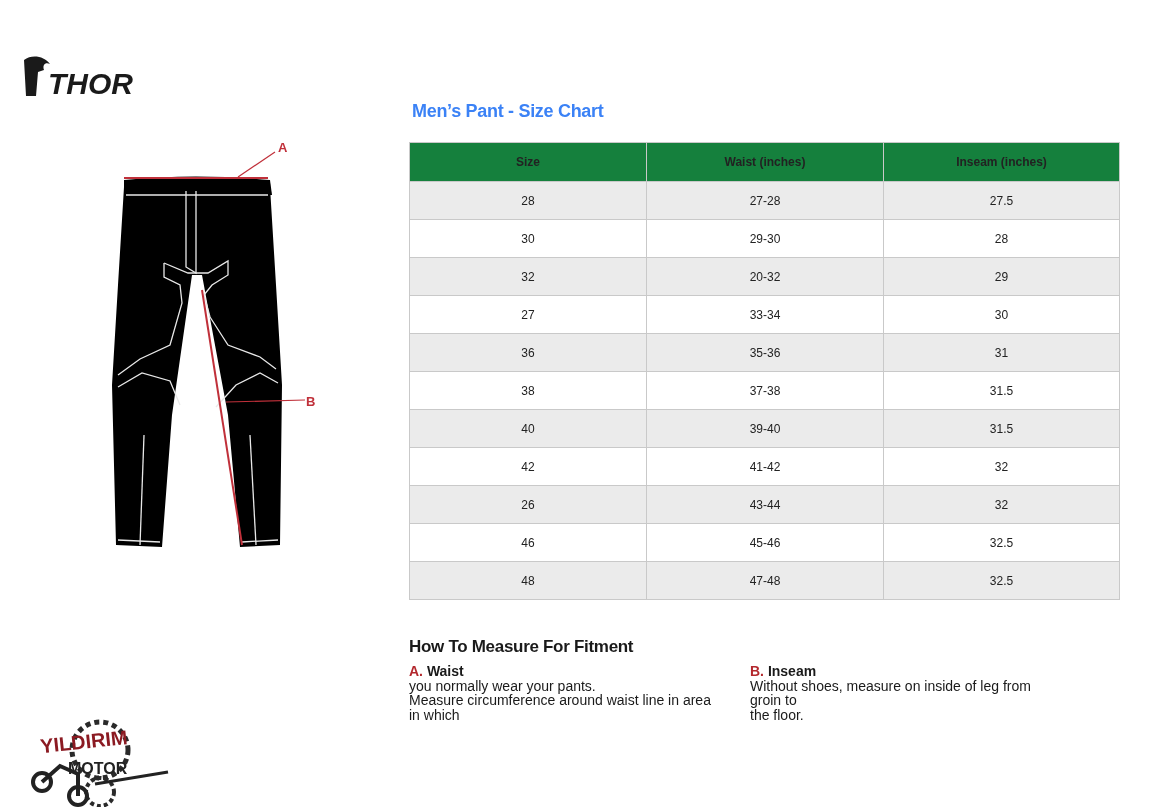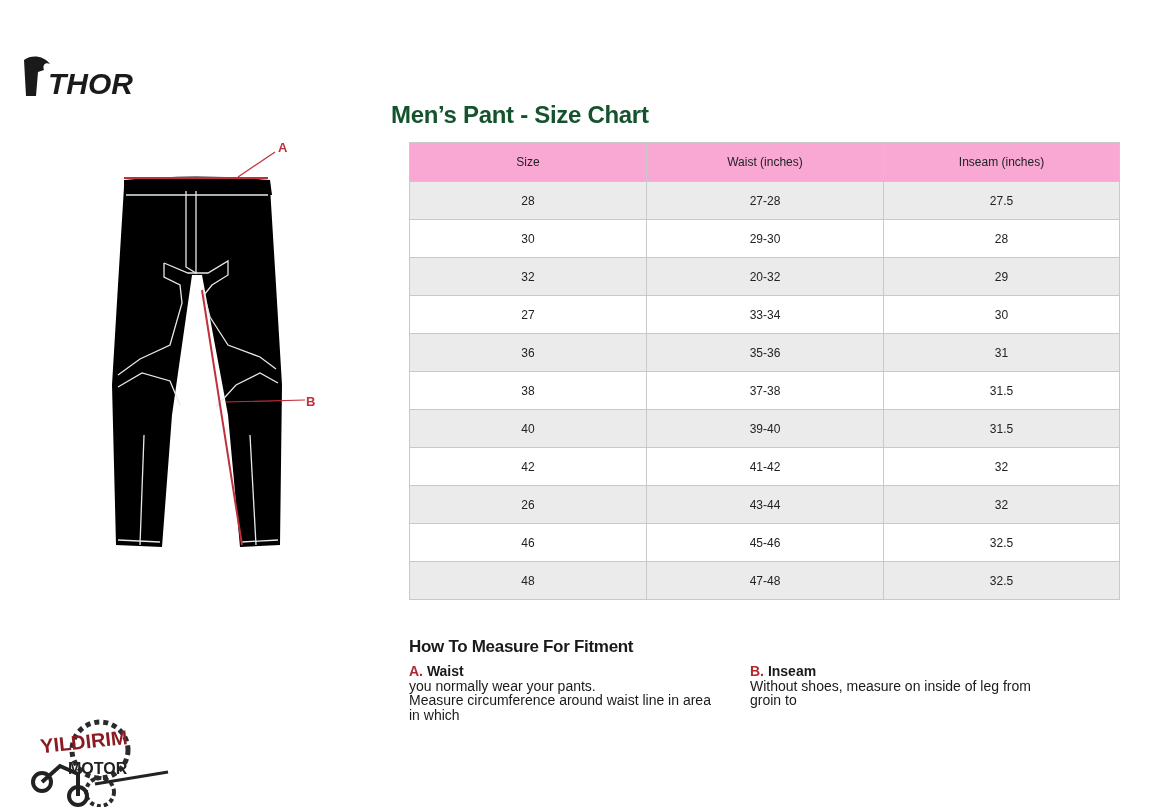--- a/index.html
+++ b/index.html
@@ -7,33 +7,33 @@
     width: 1160px; height: 811px; position: relative; overflow: hidden;
     font-family: "Liberation Sans", "DejaVu Sans", sans-serif; color: #1a1a1a;
   }
   .logo { position: absolute; left: 22px; top: 52px; width: 140px; height: 48px; }
   .logo svg { width: 100%; height: 100%; }
 
   .pants { position: absolute; left: 100px; top: 135px; width: 230px; height: 420px; }
   .pants svg { width: 100%; height: 100%; }
 
   .title {
-    position: absolute; left: 391px; top: 101px;
-    font-size: 24px; font-weight: bold; letter-spacing: -0.3px; color: #14532d;
+    position: absolute; left: 412px; top: 101px;
+    font-size: 18px; font-weight: bold; letter-spacing: -0.3px; color: #3b82f6;
   }
 
   table.size-table {
     position: absolute; left: 409px; top: 142px; width: 711px;
     border-collapse: collapse; font-size: 12px; color: #222;
     table-layout: fixed;
   }
   .size-table th, .size-table td {
     border: 1px solid #c9c9c9; text-align: center; height: 37px; padding: 0;
   }
-  .size-table th { background: #f9a8d4; font-weight: normal; height: 38px; }
+  .size-table th { background: #15803d; font-weight: bold; height: 38px; }
   .size-table tbody tr:nth-child(odd) td { background: #ebebeb; }
   .size-table tbody tr:nth-child(even) td { background: #ffffff; }
   .size-table td:nth-child(1), .size-table th:nth-child(1) { width: 236px; }
   .size-table td:nth-child(2), .size-table th:nth-child(2) { width: 236px; }
 
   .measure-title {
     position: absolute; left: 409px; top: 637px;
     font-size: 17px; font-weight: bold; letter-spacing: -0.3px;
   }
   .measure-item { position: absolute; top: 664px; font-size: 14px; line-height: 14.5px; }
@@ -166,20 +166,21 @@
   <div>you normally wear your pants.</div>
   <div>Measure circumference around waist line in area in which</div>
 </div>
 
 <div class="measure-item b">
   <div class="head">
     <span class="letter">B.</span>
     <span>Inseam</span>
   </div>
   <div>Without shoes, measure on inside of leg from groin to</div>
+  <div>the floor.</div>
 </div>
 
 <div class="dealer-logo">
   <svg viewBox="0 0 150 95">
     <g>
       <circle cx="80" cy="38" r="28" fill="none" stroke="#2a2a2a" stroke-width="5" stroke-dasharray="5 4"></circle>
       <circle cx="80" cy="80" r="14" fill="none" stroke="#2a2a2a" stroke-width="4" stroke-dasharray="4 3"></circle>
     </g>
     <g>
       <circle cx="22" cy="70" r="9" fill="none" stroke="#222" stroke-width="4"></circle>

